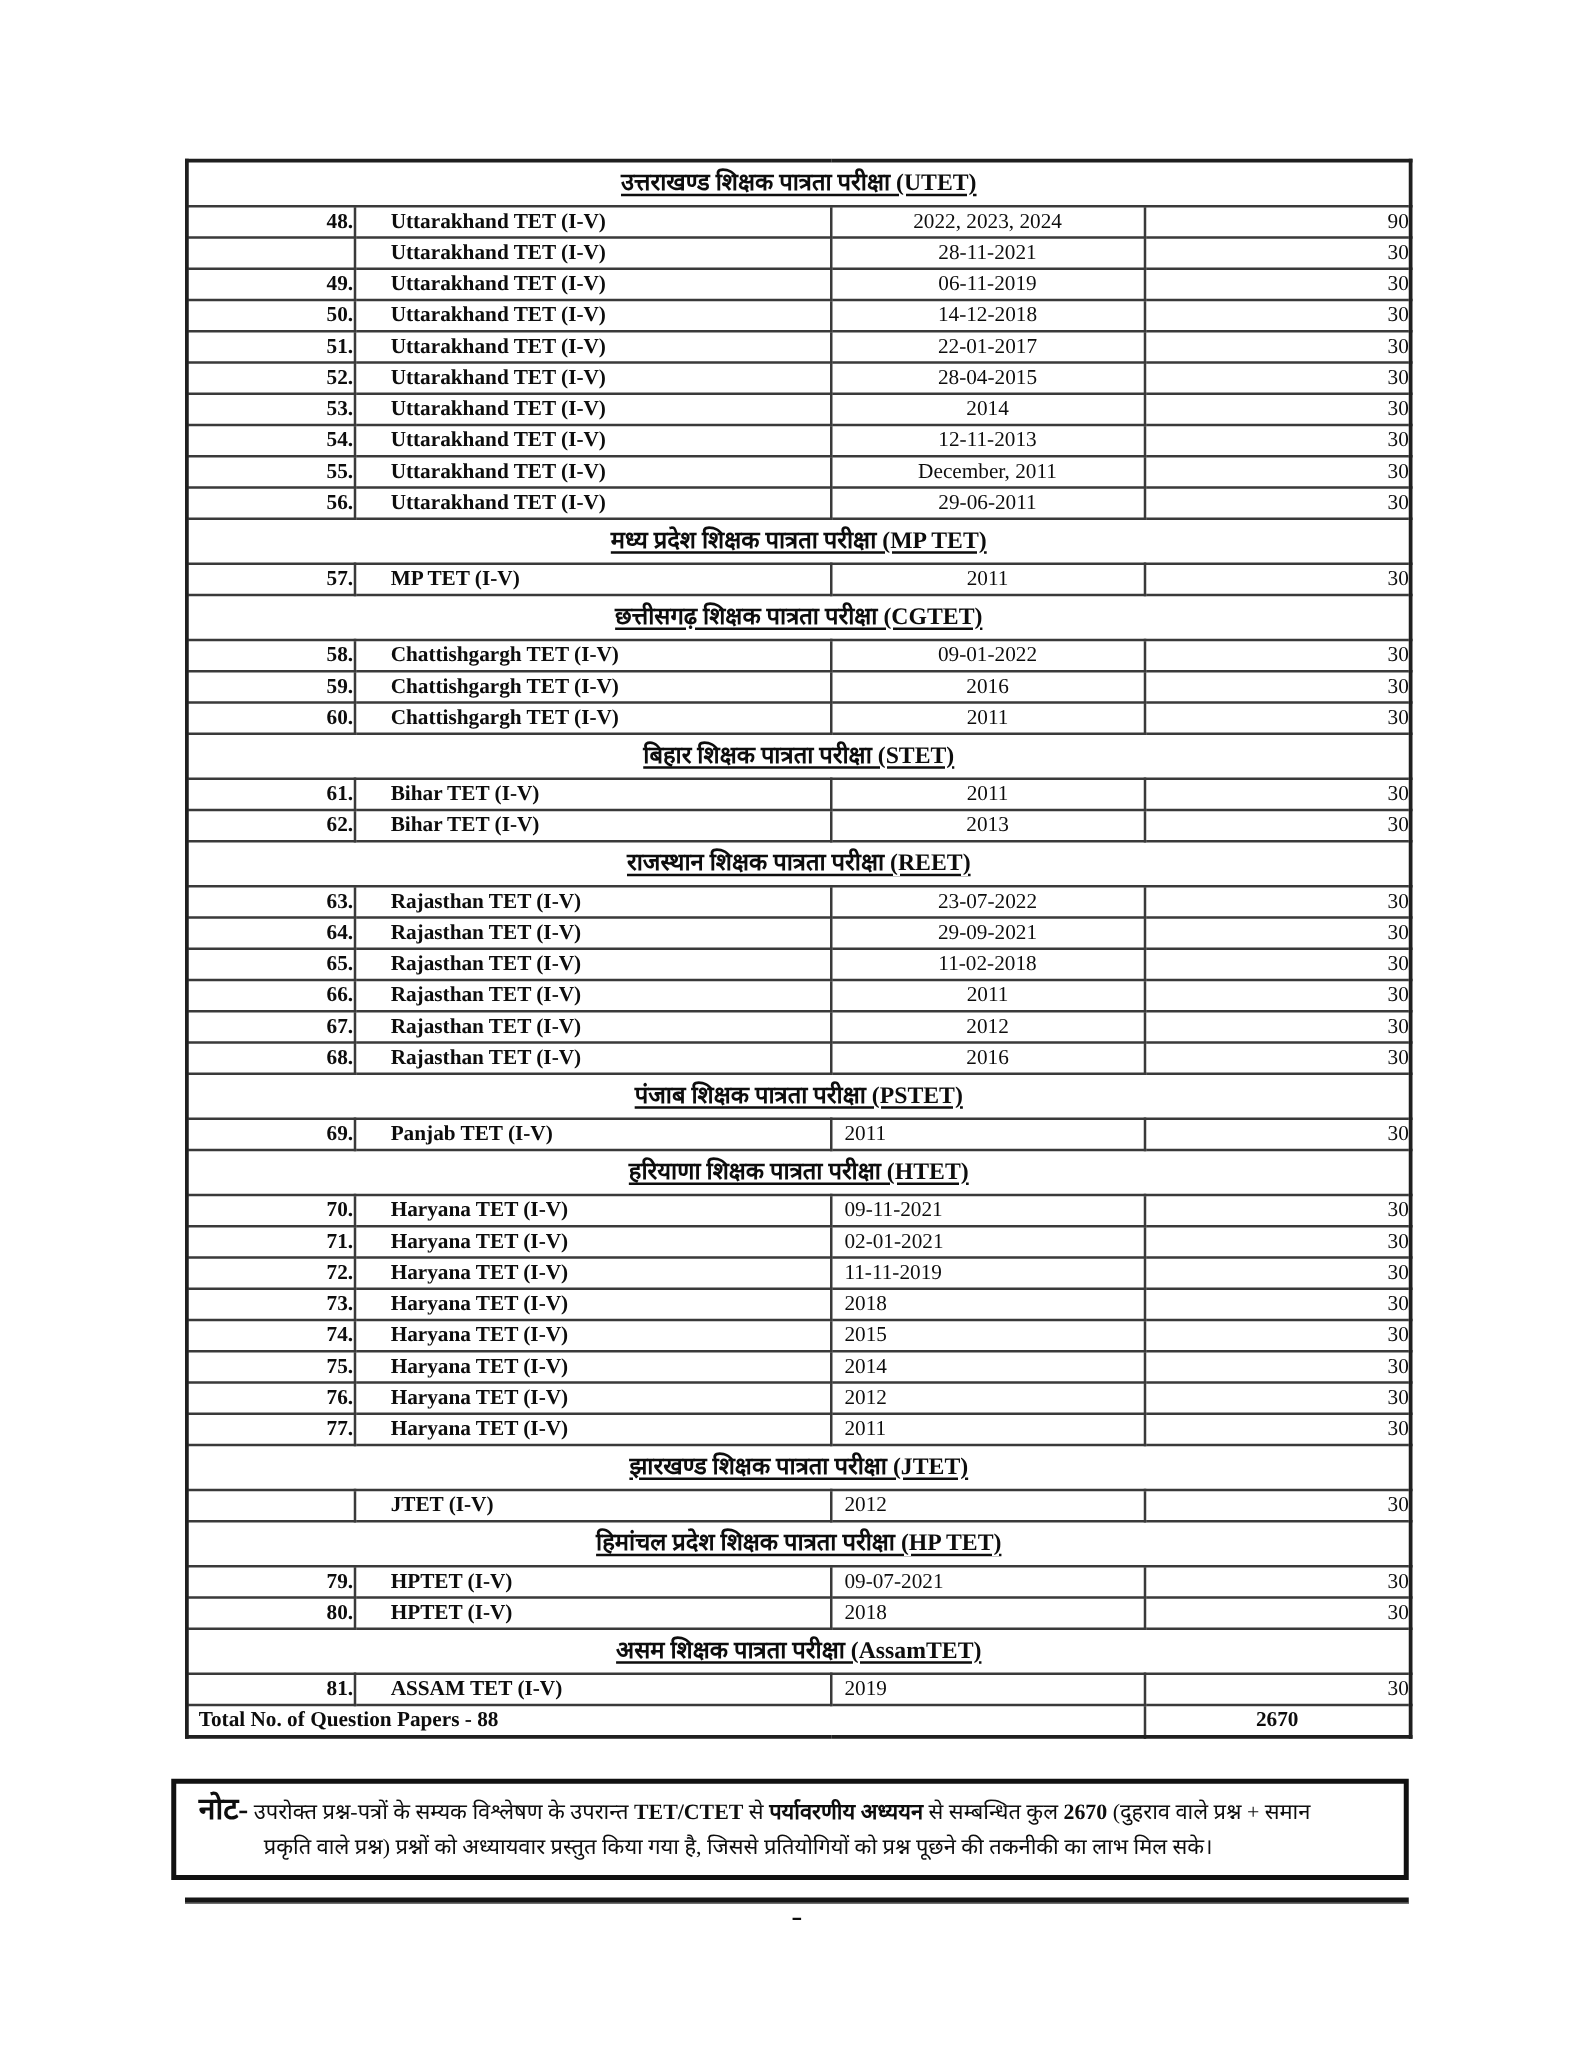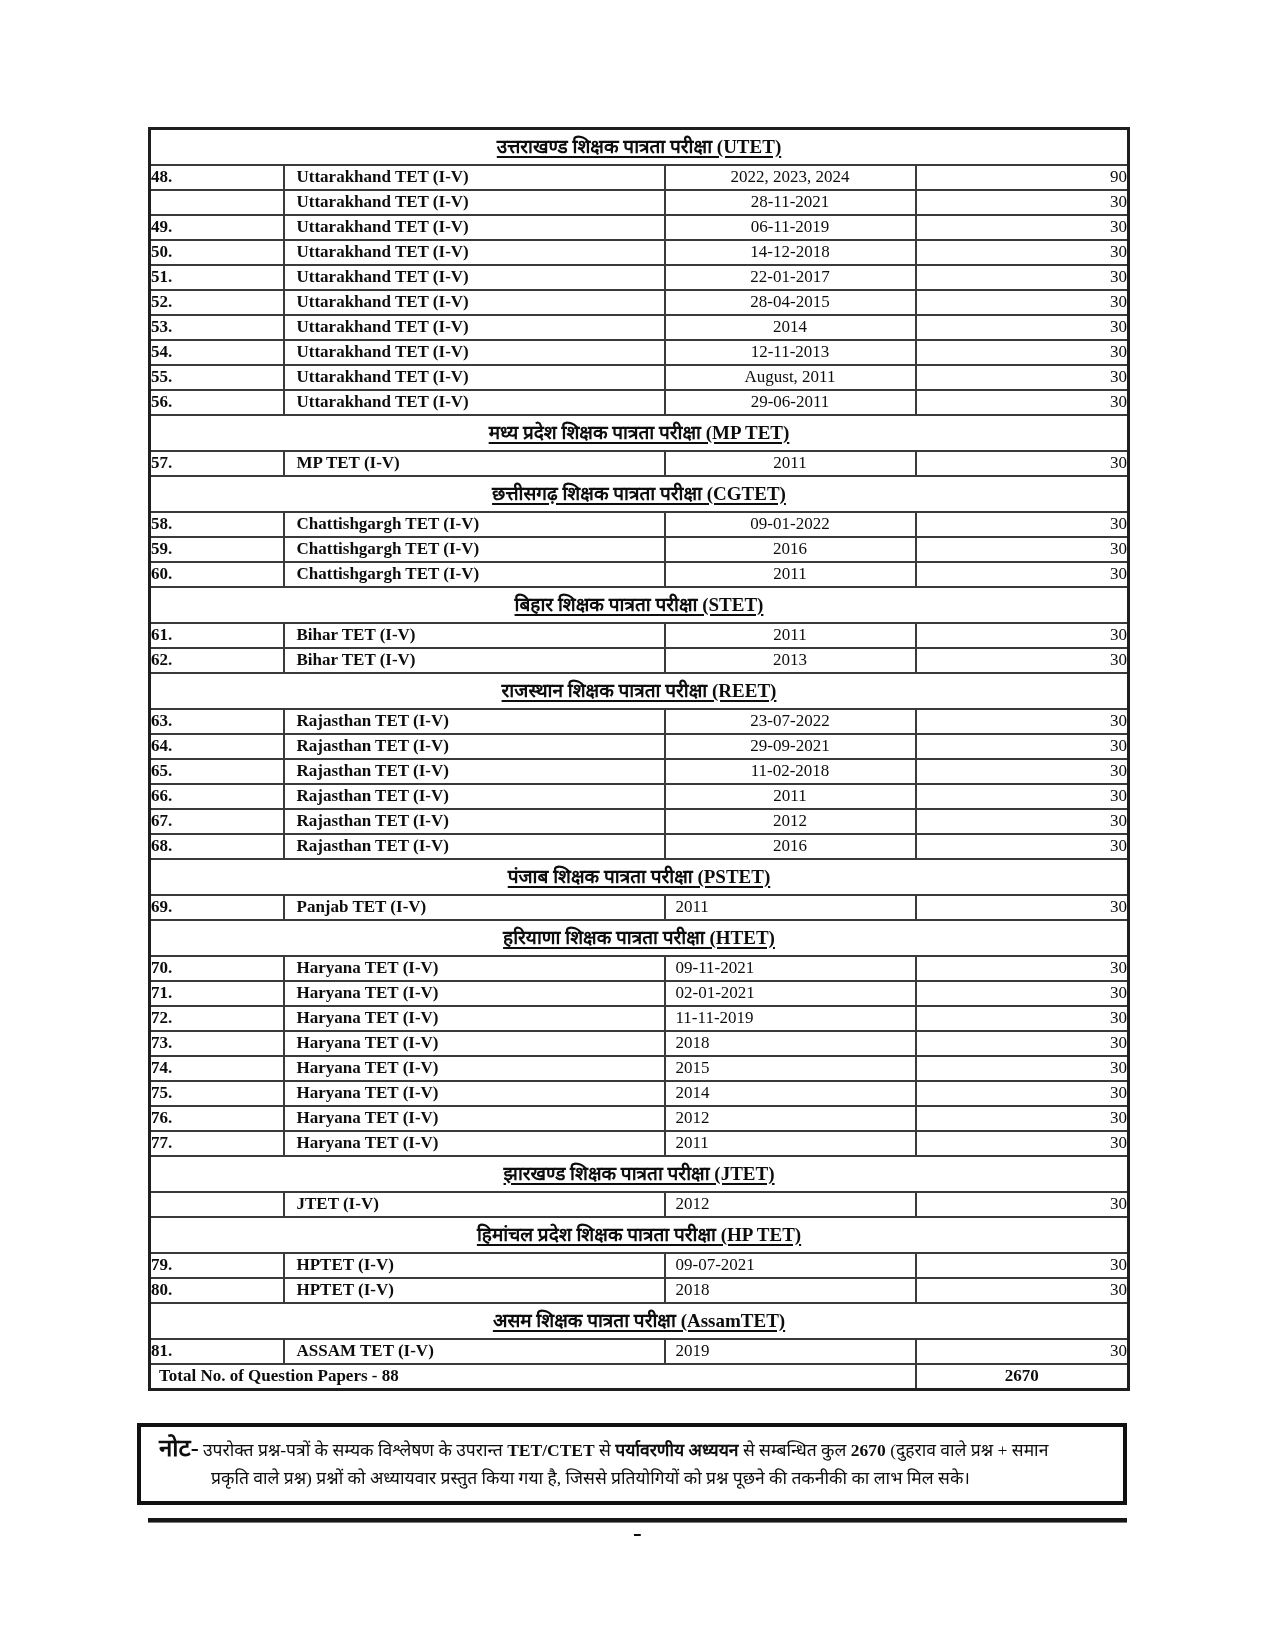--- a/index.html
+++ b/index.html
@@ -39,22 +39,22 @@
     border-right: none;
   }
   .section-title {
     font-weight: bold;
     font-size: 19px;
     text-decoration: underline;
     text-underline-offset: 3px;
     text-decoration-thickness: 2px;
   }
   tr.data-row td { height: 25px; }
-  td.sn-cell   { font-weight: bold; text-align: left; }
-  td.name-cell { font-weight: bold; text-align: left; padding-left: 12px; }
+  td.sn-cell   { font-weight: bold; text-align: right; }
+  td.name-cell { font-weight: bold; text-align: left; padding-left: 28px; }
   td.date-cell { text-align: center; }
   td.date-cell.left { text-align: left; padding-left: 10px; }
   td.count-cell { text-align: right; }
   tr.total-row td { height: 26px; }
   td.total-label-cell { font-weight: bold; text-align: left; padding-left: 8px; font-size: 17.5px; }
   td.total-value-cell { font-weight: bold; text-align: center; }
 
   
   .note-box {
     position: absolute;
@@ -157,21 +157,21 @@
         </tr>
         <tr class="data-row">
           <td class="sn-cell">54.</td>
           <td class="name-cell">Uttarakhand TET (I-V)</td>
           <td class="date-cell">12-11-2013</td>
           <td class="count-cell">30</td>
         </tr>
         <tr class="data-row">
           <td class="sn-cell">55.</td>
           <td class="name-cell">Uttarakhand TET (I-V)</td>
-          <td class="date-cell">August, 2011</td>
+          <td class="date-cell">December, 2011</td>
           <td class="count-cell">30</td>
         </tr>
         <tr class="data-row">
           <td class="sn-cell">56.</td>
           <td class="name-cell">Uttarakhand TET (I-V)</td>
           <td class="date-cell">29-06-2011</td>
           <td class="count-cell">30</td>
         </tr>
         <tr class="section-row">
           <td colspan="4"><span class="section-title">मध्य प्रदेश शिक्षक पात्रता परीक्षा (MP TET)</span></td>

